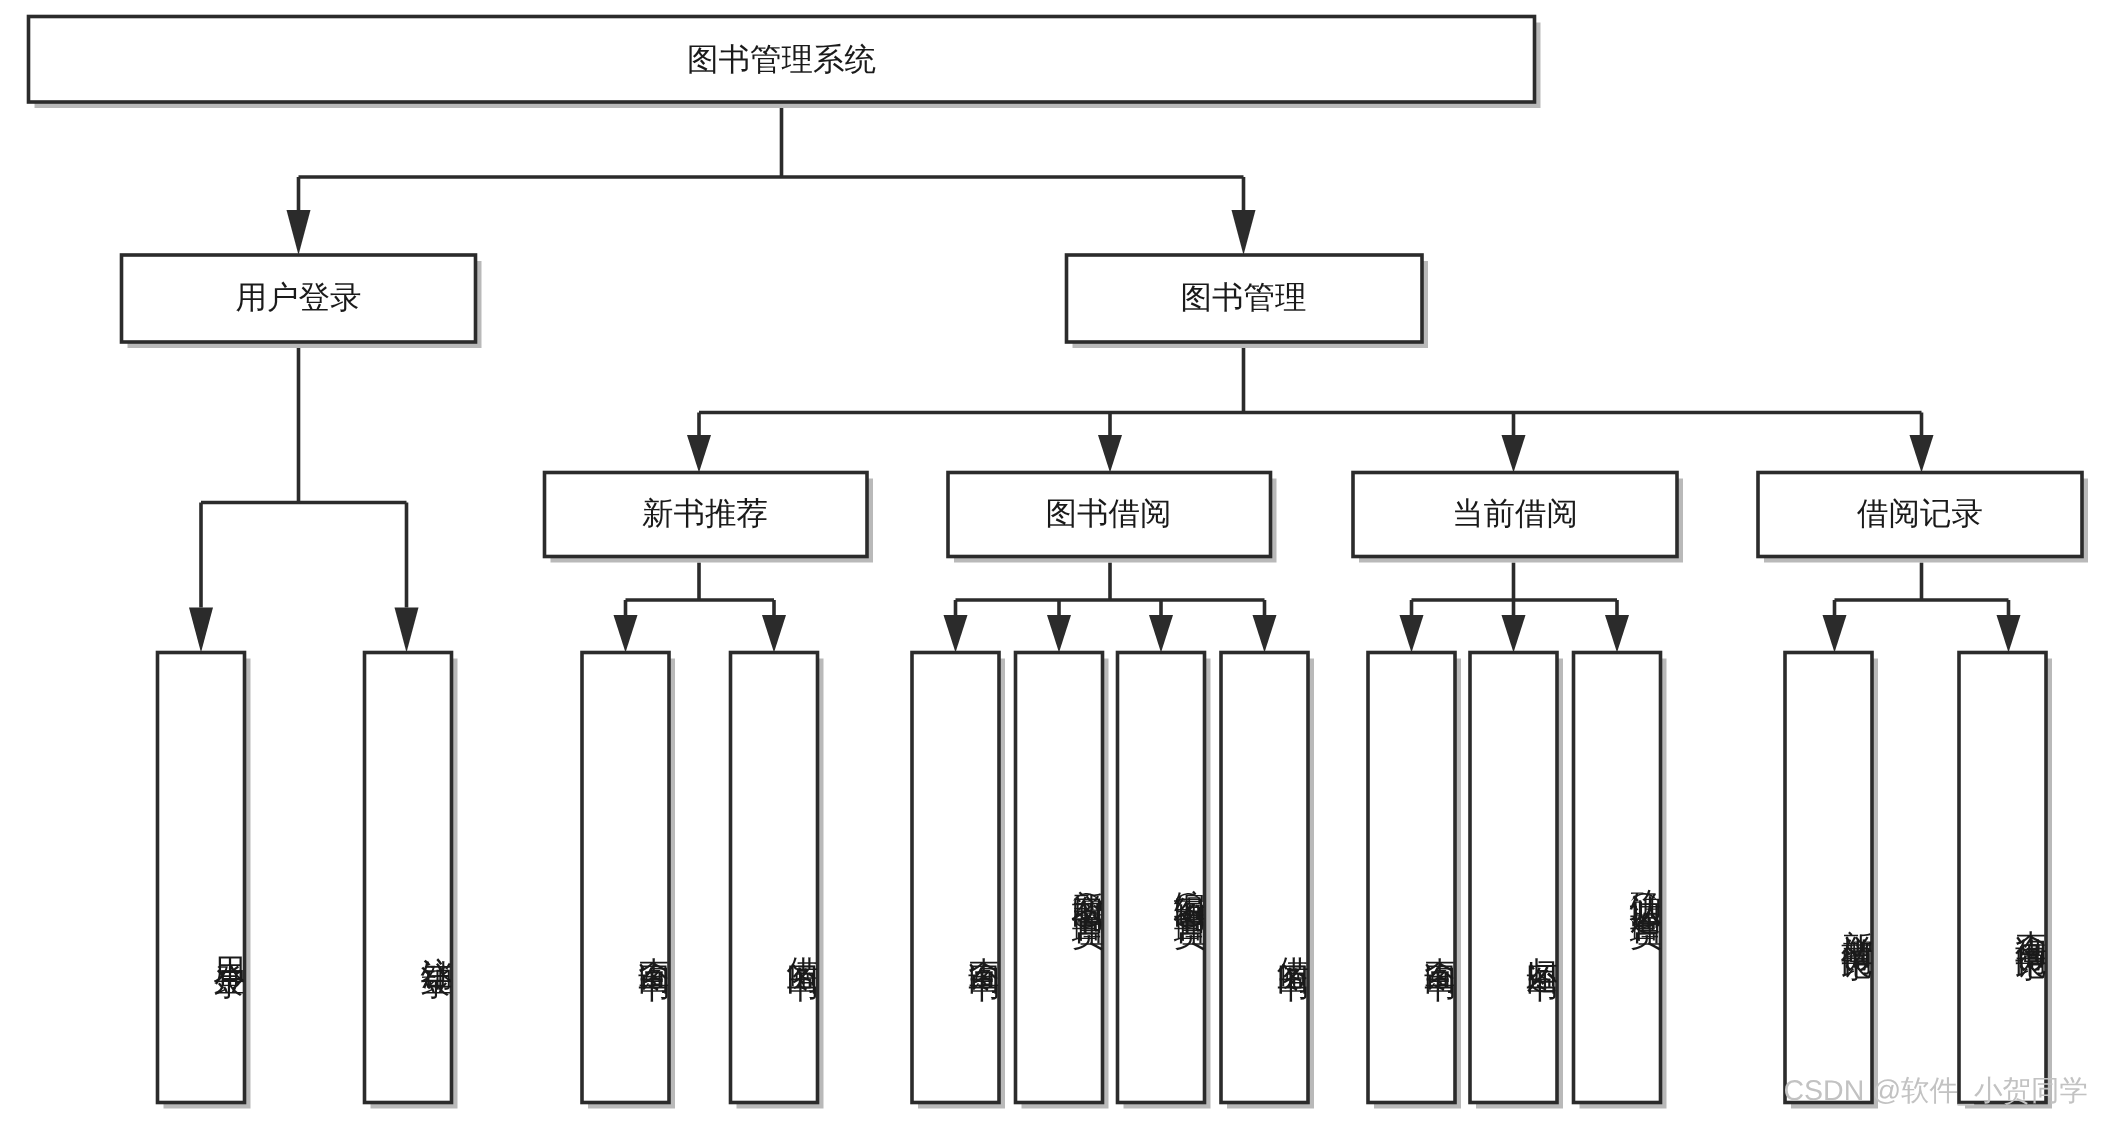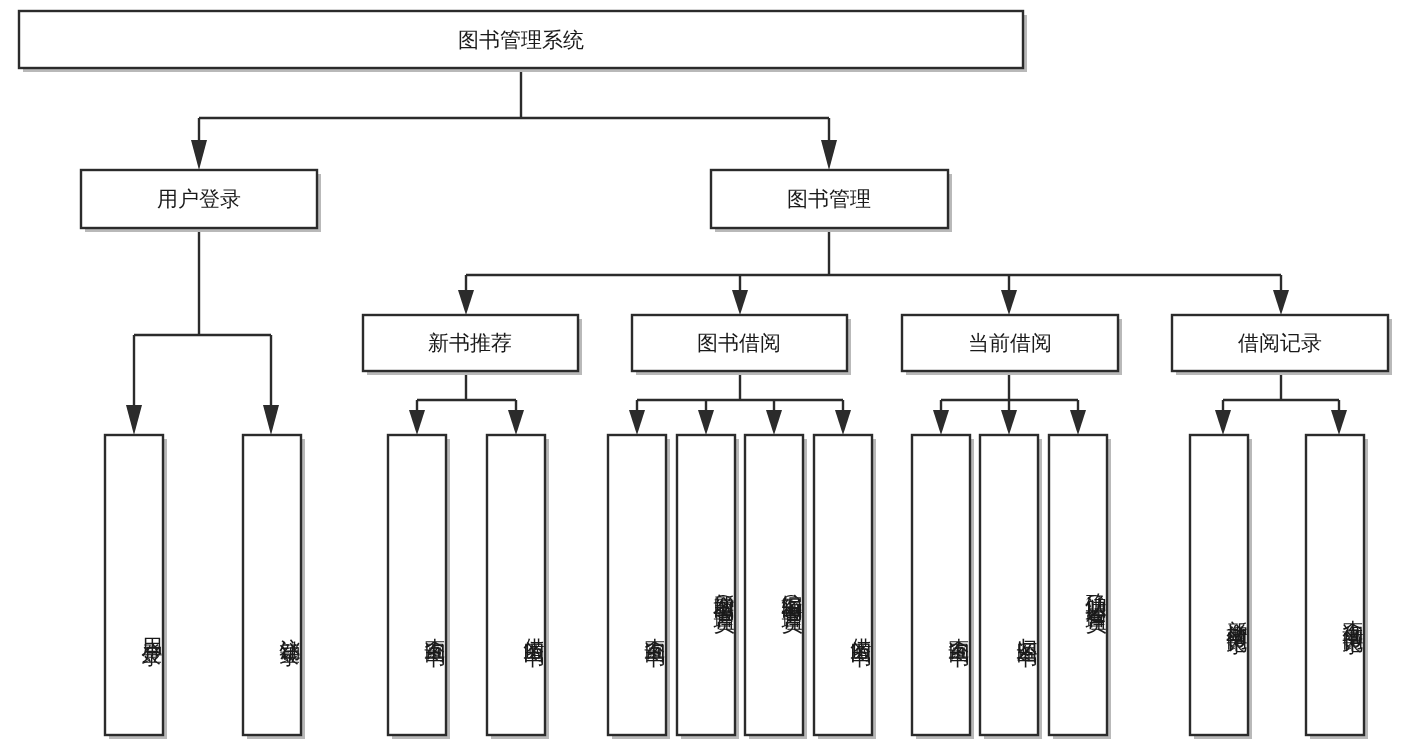--- a/index.html
+++ b/index.html
@@ -273,14 +273,15 @@
   <div class="node-label-v" style="left:745px; top:444px; width:58px; height:291px;">编辑图书（管理员）</div>
   <div class="node-label-v" style="left:814px; top:519px; width:58px; height:216px;">借阅图书</div>
 
   <div class="node-label-v" style="left:912px; top:519px; width:58px; height:216px;">查询图书</div>
   <div class="node-label-v" style="left:980px; top:519px; width:58px; height:216px;">归还图书</div>
   <div class="node-label-v" style="left:1049px; top:444px; width:58px; height:291px;">确认归还（管理员）</div>
 
   <div class="node-label-v" style="left:1190px; top:489px; width:58px; height:246px;">新增借阅记录</div>
   <div class="node-label-v" style="left:1306px; top:489px; width:58px; height:246px;">查询借阅记录</div>
 
+  <div class="watermark">CSDN @软件_小贺同学</div>
 
 </div>
 
 </body></html>

